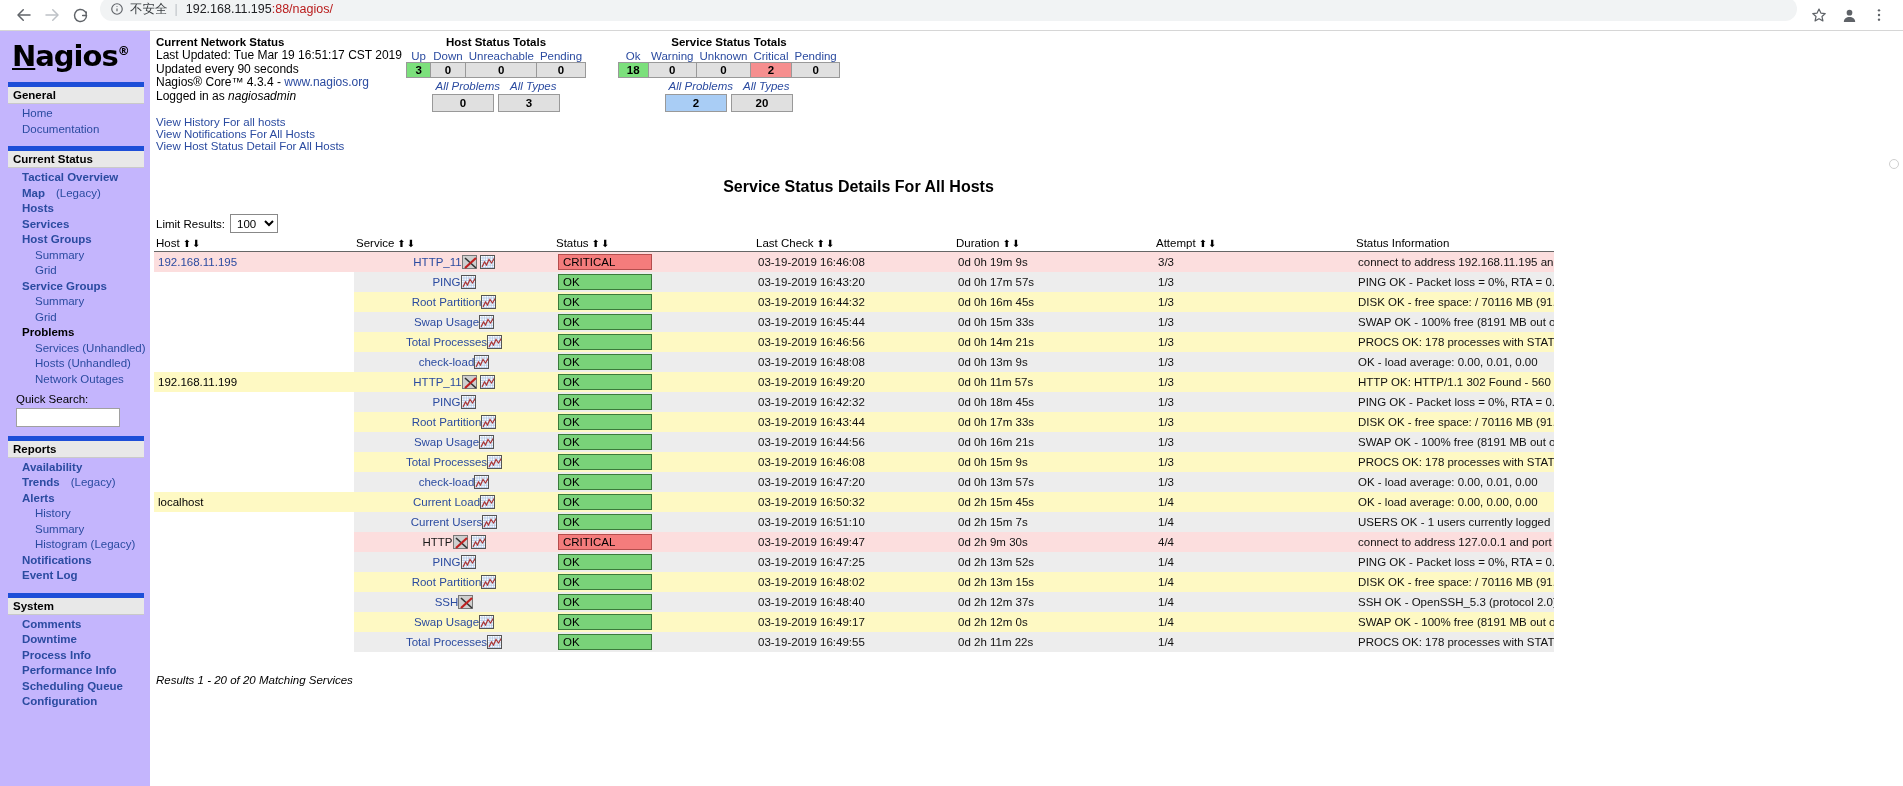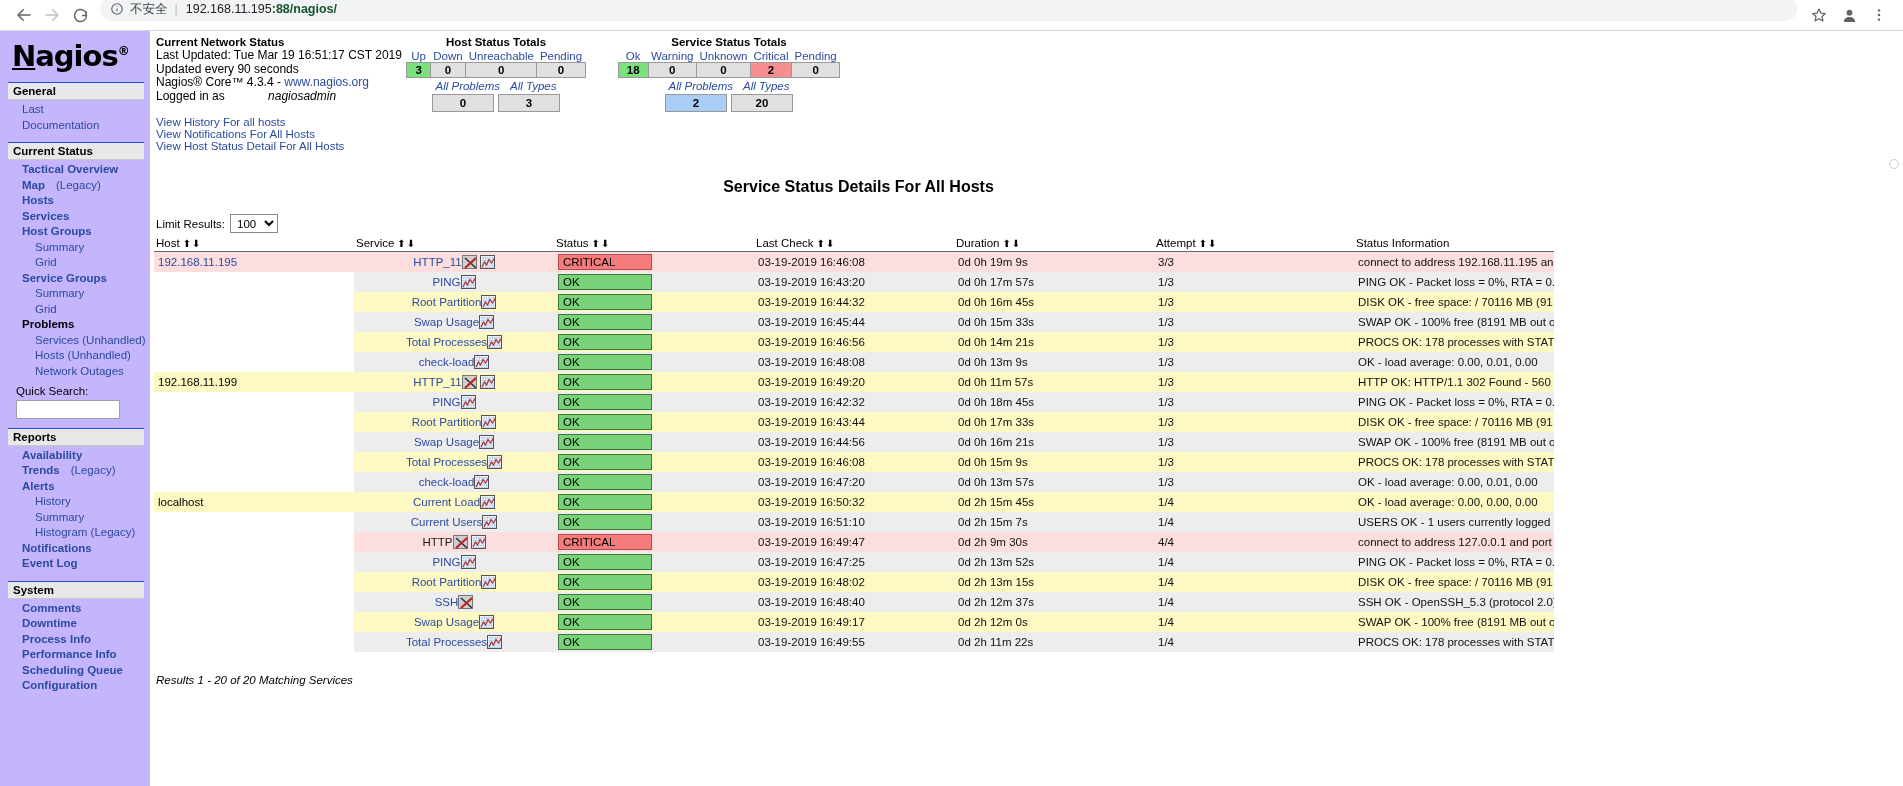--- a/index.html
+++ b/index.html
@@ -39,21 +39,21 @@
     padding: 0 10px;
     font-size: 12.5px;
     color: #202124;
     overflow: hidden;
     white-space: nowrap;
   }
   #omnibox .info-icon { color: #5f6368; margin-right: 6px; display:flex; align-items:center;}
   #omnibox .security-text { color: #3c4043; margin-right: 7px; font-size: 12.5px; }
   #omnibox .sep { color: #bdc1c6; margin-right: 8px; }
   #omnibox .url-main { color: #202124; }
-  #omnibox .url-rest { color: #14532d; font-weight: bold; }
+  #omnibox .url-rest { color: #b91c1c; }
   .chrome-right { display: flex; align-items: center; gap: 2px; }
 
   
   #page {
     display: flex;
     height: 755px;
     width: 1903px;
   }
 
   
@@ -69,21 +69,21 @@
     letter-spacing: -1px;
     color: #000;
     padding: 4px 0 2px 4px;
     font-family: "DejaVu Sans", sans-serif;
     line-height: 1.05;
   }
   #nagios-logo .u { text-decoration: underline; }
   #nagios-logo .reg { font-size: 12px; vertical-align: super; }
   .nav-section-header {
     background: #e8e8e8;
-    border-top: 1px solid #1d4ed8;
+    border-top: 5px solid #1d4ed8;
     border-bottom: 1px solid #c9c9c9;
     font-size: 11.5px;
     font-weight: bold;
     color: #000;
     padding: 2px 4px 2px 5px;
     margin-top: 9px;
     width: 136px;
   }
   .nav-list { padding: 2px 0 0 0; }
   .nav-item {
@@ -124,21 +124,21 @@
     padding-left: 2px;
   }
   #net-status-block { width: 232px; flex: 0 0 232px; }
   #net-status-block .title {
     font-size: 11.5px; font-weight: bold; color: #000; margin-bottom: 1px;
   }
   #net-status-block .line {
     font-size: 12px; color: #000; line-height: 13.5px; white-space: nowrap;
   }
   #net-status-block .line a, .blue-link { color: #2b4ba0; text-decoration: none; }
-  #net-status-block .line .italic { font-style: italic; margin-left: 40px; }
+  #net-status-block .line .italic { font-style: italic; }
   #net-status-block .links { margin-top: 13px; }
   #net-status-block .links .link-line {
     font-size: 11.5px; color: #2b4ba0; line-height: 12px; white-space: nowrap; cursor: pointer;
   }
 
   .totals-block { text-align: center; }
   #host-totals { width: 200px; flex: 0 0 200px; margin-left: 8px; }
   #service-totals { width: 230px; flex: 0 0 230px; margin-left: 18px; }
   .totals-title {
     font-size: 11.5px; font-weight: bold; color: #000; margin-bottom: 2px;
@@ -352,21 +352,21 @@
   </div>
 </div>
 
 <div id="page">
 
   <div id="sidebar">
     <div id="nagios-logo">
       <span class="u">N</span><span>agios</span><span class="reg">®</span>
     </div>
     <div id="sidebar-sections"><div class="nav-section-header">General</div><div class="nav-list">
-          <div class="nav-item"><span>Last</span></div>
+          <div class="nav-item"><span>Home</span></div>
           <div class="nav-item"><span>Documentation</span></div>
         </div><div class="nav-section-header">Current Status</div><div class="nav-list">
           <div class="nav-item bold"><span>Tactical Overview</span></div>
           <div class="nav-item bold"><span>Map</span><span class="legacy">(Legacy)</span></div>
           <div class="nav-item bold"><span>Hosts</span></div>
           <div class="nav-item bold"><span>Services</span></div>
           <div class="nav-item bold"><span>Host Groups</span></div>
           <div class="nav-item sub"><span>Summary</span></div>
           <div class="nav-item sub"><span>Grid</span></div>
           <div class="nav-item bold"><span>Service Groups</span></div>

